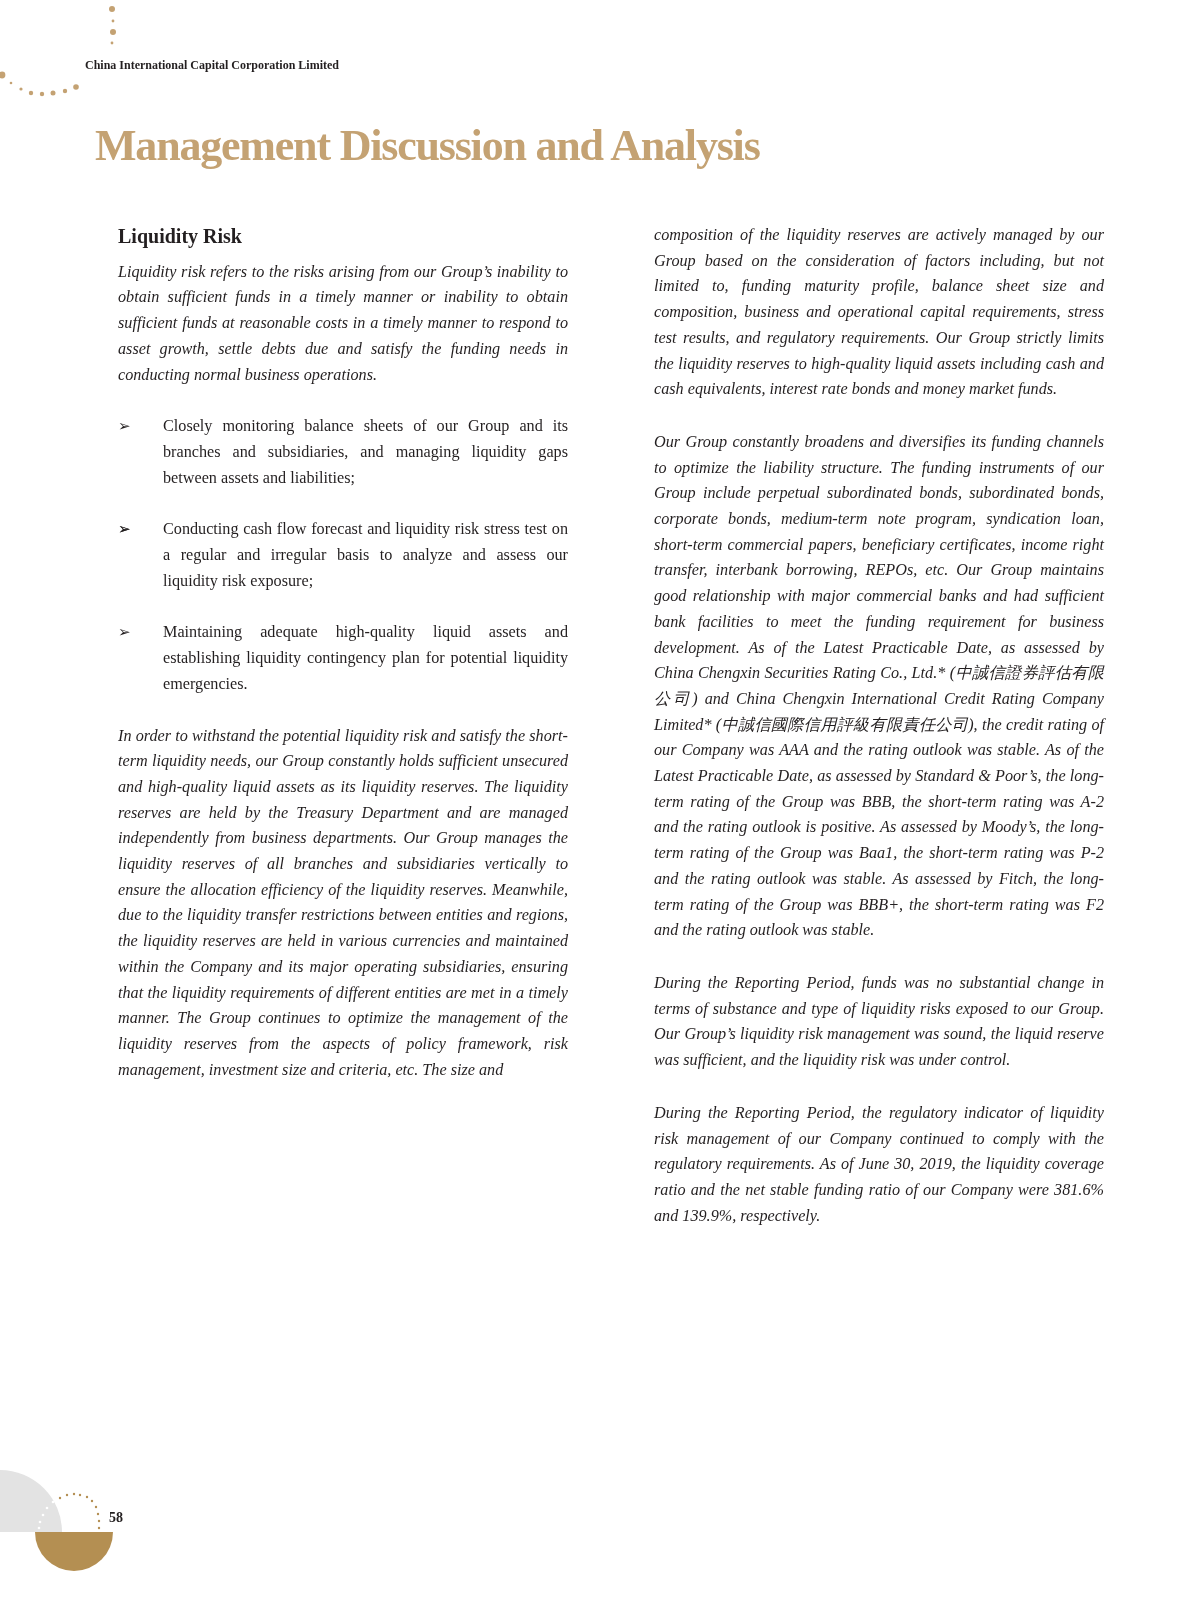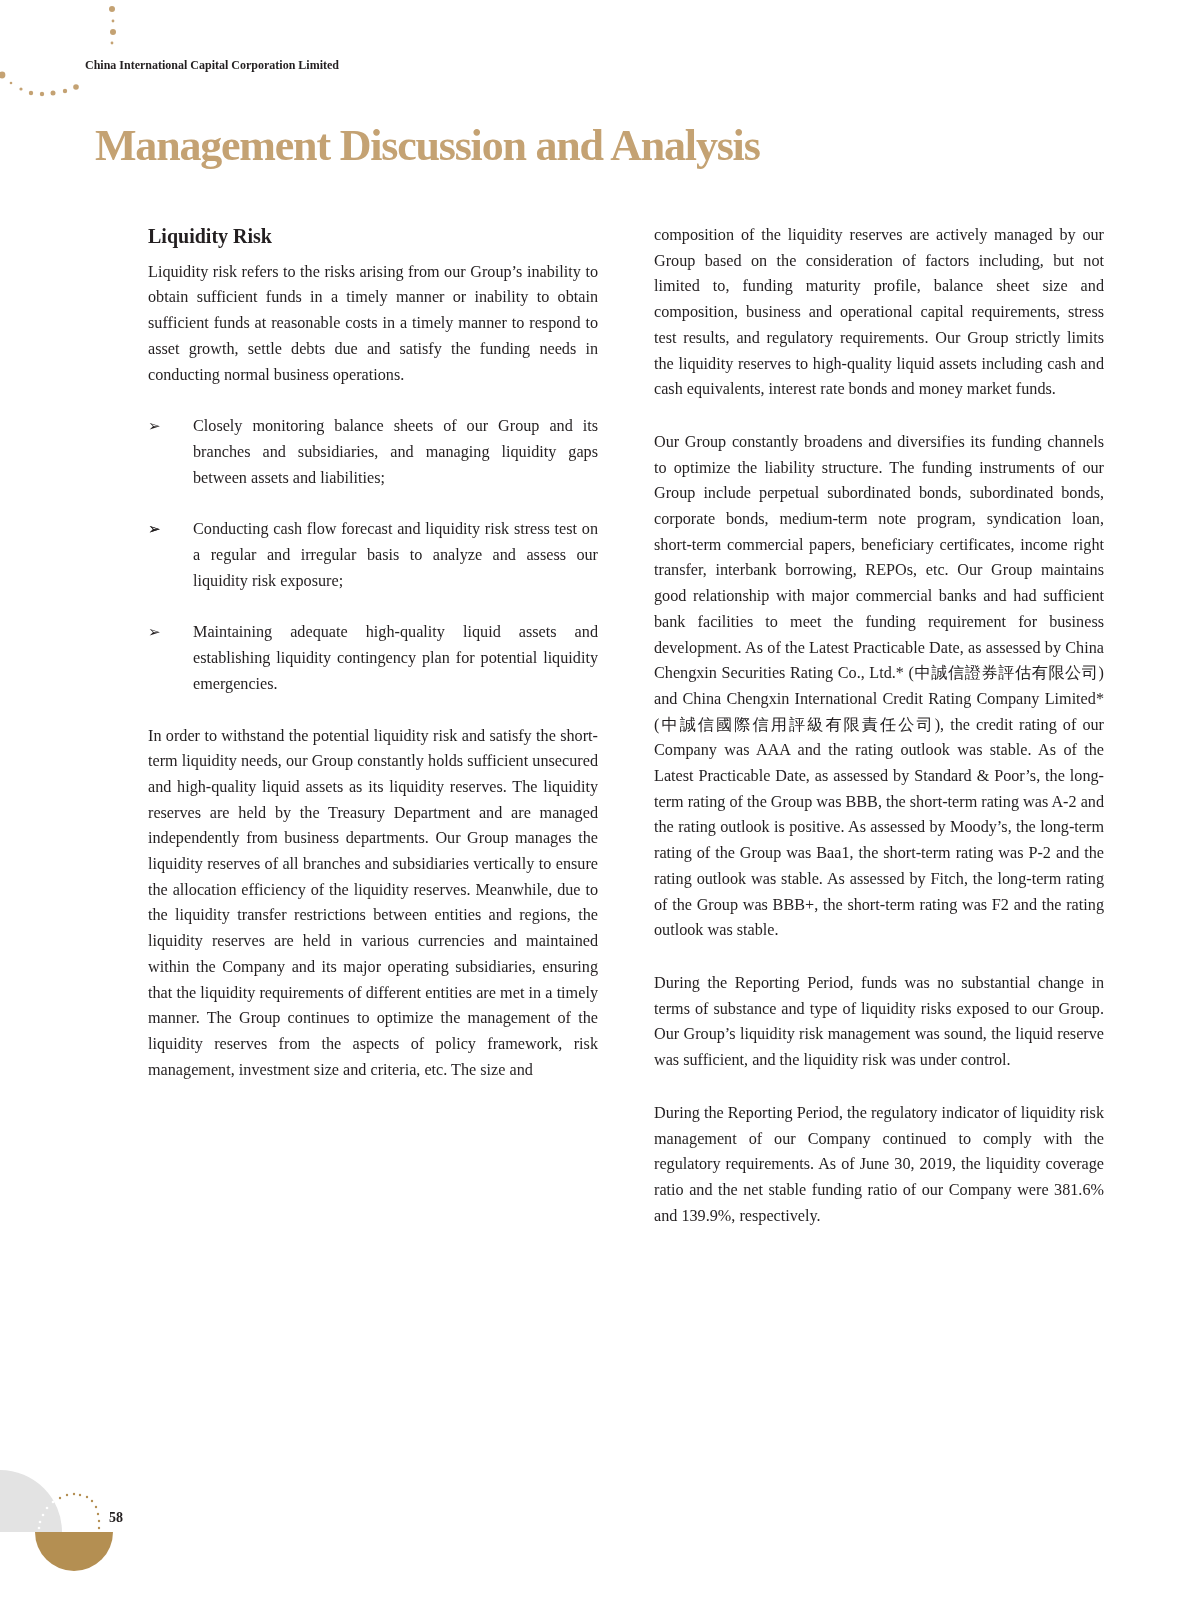--- a/index.html
+++ b/index.html
@@ -3,23 +3,23 @@
 <meta charset="utf-8">
 <style>
   html, body { margin: 0; padding: 0; background: #ffffff; }
   body { width: 1190px; height: 1615px; position: relative; overflow: hidden;
          font-family: "Liberation Serif", "DejaVu Serif", serif; color: #231f20; }
   .dots-top { position: absolute; left: 0; top: 0; width: 130px; height: 110px; }
   .company { position: absolute; left: 85px; top: 58px; font-size: 12px; font-weight: bold; color: #231f20; }
   .title { position: absolute; left: 83px; top: 108px; font-size: 44px; font-weight: bold;
            color: #c4a273; letter-spacing: -1.2px; margin: 12px; }
   .col { position: absolute; top: 222px; width: 450px; font-size: 16.2px; line-height: 25.7px; }
-  .col.left { left: 148px; }
+  .col.left { left: 118px; }
   .col.right { left: 654px; top: 223px; }
-  .col p { margin: 0 0 26px 0; text-align: justify; }
+  .col p { margin: 0 0 26px 0; text-align: justify; font-style: italic; }
   .col.right p { margin-bottom: 27px; }
   h2.sec { font-size: 20px; font-weight: bold; margin: 2px 0 10px 0; color: #231f20; }
   ul.bullets { list-style: none; margin: 0 0 26px 0; padding: 0; }
   ul.bullets li { position: relative; padding-left: 45px; margin-bottom: 26px; text-align: justify; }
   ul.bullets li .arrow { position: absolute; left: 0; top: 0; font-size: 15px; }
   .footer { position: absolute; left: 0; top: 1470px; width: 200px; height: 145px; }
   .page-num { position: absolute; left: 109px; top: 1510px; font-size: 14px; font-weight: bold; color: #231f20; }
 </style>
 </head>
 <body>

